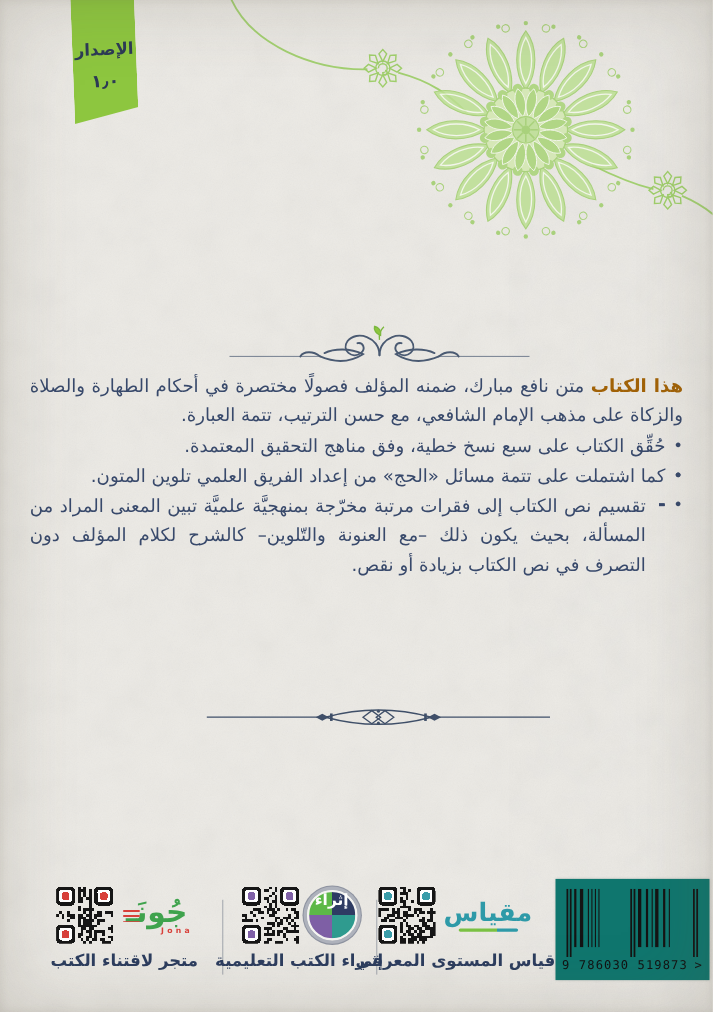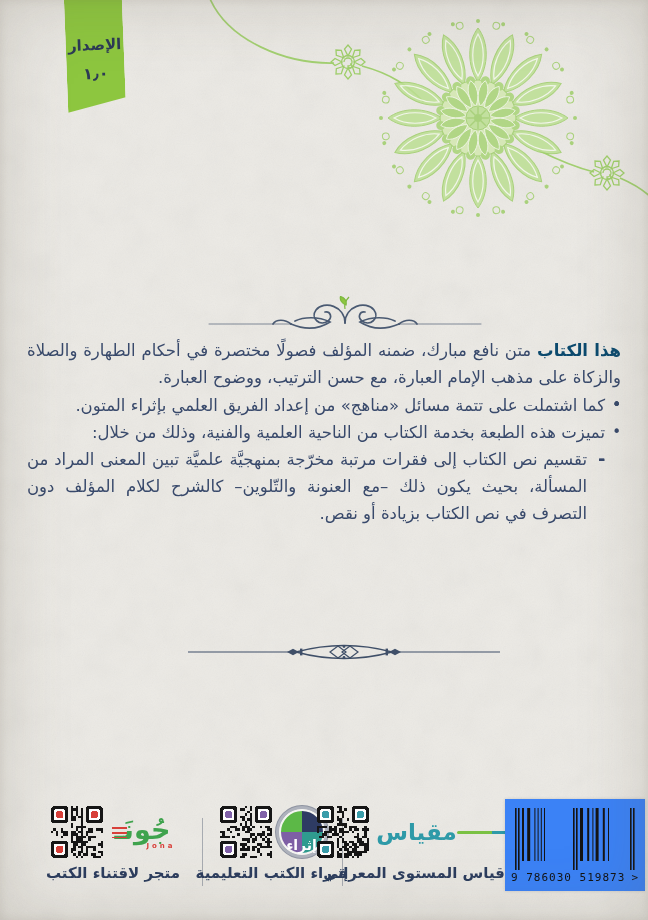--- a/index.html
+++ b/index.html
@@ -32,21 +32,21 @@
   #flourish  { position:absolute; left:205px; top:296px; width:280px; height:42px; }
   #endmark   { position:absolute; left:184px; top:638px; width:320px; height:28px; }
 
   
   .blurb {
     position:absolute; top:337px; right:27px; left:27px;
     direction:rtl; text-align:justify;
     color:#38496b; font-size:16.5px; line-height:27px;
   }
   .blurb .intro { margin-bottom:1px; }
-  .blurb b { color:#0c4a6e; }
+  .blurb b { color:#a16207; }
   .bullet { position:relative; padding-right:16px; }
   .bullet .marker{ position:absolute; right:0; top:0; font-size:15px; }
   .subbullet { position:relative; padding-right:34px; }
   .subbullet .marker{ position:absolute; right:16px; top:-1px; font-weight:bold; }
 
   
   .store { position:absolute; display:flex; flex-direction:column; align-items:center; }
   .store-row { display:flex; flex-direction:row; align-items:center; gap:7px; direction:ltr; }
   .store .caption { margin-top:6px; font-size:15px; font-weight:bold; color:#2c3d5e; white-space:nowrap;text-align:center; }
   .qr { width:52px; height:52px; }
@@ -55,30 +55,30 @@
   .jona-logo { position:relative; width:66px; text-align:center; direction:rtl; }
   .jona-word { font-size:27px; font-weight:bold; color:#3fa34d; line-height:30px; }
   .jona-bars { position:absolute; left:2px; top:12px; width:15px; height:11px;
     background:repeating-linear-gradient(#d8403a 0 2px, transparent 2px 5px); }
   .jona-latin { font-size:7px; letter-spacing:3px; color:#d8403a; font-weight:bold;
     text-align:right; margin-top:-3px; direction:ltr; }
 
   .ithra-logo { width:46px; height:46px; border-radius:50%;
     background:conic-gradient(#2e3b63 0 25%, #2f9b8f 25% 50%, #7e5fa5 50% 75%, #5cb847 75% 100%);
     border:2px solid #f4f4f1; box-shadow:0 0 0 3px #aeb2bc, 0 0 0 4px #8e93a0;
-    display:flex; align-items:flex-end; justify-content:center; }
+    display:flex; align-items:flex-start; justify-content:center; }
   .ithra-logo span { color:#ffffff; font-size:14px; font-weight:bold; }
 
-  .miqyas-logo { display:flex; flex-direction:row; align-items:center; }
+  .miqyas-logo { display:flex; flex-direction:column; align-items:center; }
   .miqyas-word { font-size:23px; font-weight:bold; color:#2e9aa8; line-height:26px; }
   .miqyas-underline { width:54px; height:3px; margin-top:1px; border-radius:2px;
     background:linear-gradient(to right, #7ac143 65%, #2e9aa8 65%); }
 
   .barcode-panel { position:absolute; left:505px; top:799px; width:140px; height:92px;
-    background:#3b82f6; box-shadow:0 0 3px rgba(0,0,0,.15);
+    background:#0f766e; box-shadow:0 0 3px rgba(0,0,0,.15);
     display:flex; flex-direction:column; align-items:center; padding-top:9px; }
   #barcode-svg { width:128px; height:62px; }
   .bc-digits { direction:ltr; display:flex; justify-content:space-between; width:132px;
     font-family:"DejaVu Sans Mono", monospace; font-size:11px; color:#111;
     padding:0 2px; margin-top:1px; letter-spacing:1px; }
 </style>
 </head>
 <body>
 
 <div class="page">
@@ -262,25 +262,25 @@
       <path d="M86,28 C80,23 71,23 68,28"></path>
       <path d="M194,28 C200,23 209,23 212,28"></path>
     </g>
     <g stroke="#7cb83f" fill="#8dc63f" stroke-width="1.2">
       <path d="M140,13 C139,8 141,4 144,1" fill="none"></path>
       <path d="M141,9 c-4,-1.5 -6.5,-5 -5.5,-8.5 c4,1 6.5,4.5 5.5,8.5 z"></path>
     </g>
   </svg>
 
   <div class="blurb">
-    <p class="intro"><b>هذا الكتاب</b><span> متن نافع مبارك، ضمنه المؤلف فصولًا مختصرة في أحكام الطهارة والصلاة والزكاة على مذهب الإمام العبارة، مع حسن الترتيب، ووضوح العبارة.</span></p>
+    <p class="intro"><b>هذا الكتاب</b><span> متن نافع مبارك، ضمنه المؤلف فصولًا مختصرة في أحكام الطهارة والصلاة والزكاة على مذهب الإمام الشافعي، مع حسن الترتيب، تتمة العبارة.</span></p>
+    <div class="bullet"><span class="marker">•</span><span>حُقِّق الكتاب على سبع نسخ خطية، وفق مناهج التحقيق المعتمدة.</span></div>
     <div class="bullet"><span class="marker">•</span></div>
+    <div class="bullet"><span class="marker">•</span><span>كما اشتملت على تتمة مسائل «الحج» من إعداد الفريق العلمي تلوين المتون.</span></div>
     <div class="bullet"><span class="marker">•</span></div>
-    <div class="bullet"><span class="marker">•</span><span>كما اشتملت على تتمة مسائل «مناهج» من إعداد الفريق العلمي بإثراء المتون.</span></div>
-    <div class="bullet"><span class="marker">•</span><span>تميزت هذه الطبعة بخدمة الكتاب من الناحية العلمية والفنية، وذلك من خلال:</span></div>
     <div class="subbullet"><span class="marker">-</span></div>
     <div class="subbullet"><span class="marker">-</span></div>
     <div class="subbullet"><span class="marker">-</span><span>تقسيم نص الكتاب إلى فقرات مرتبة مخرّجة بمنهجيَّة علميَّة تبين المعنى المراد من المسألة، بحيث يكون ذلك –مع العنونة والتّلوين– كالشرح لكلام المؤلف دون التصرف في نص الكتاب بزيادة أو نقص.</span></div>
   </div>
 
   <svg id="endmark" viewBox="0 0 320 28">
     <g stroke="#3f4f68" fill="none" stroke-width="1.2">
       <path d="M4,14 H114"></path>
       <path d="M206,14 H316"></path>
       <path d="M112,14 Q160,1 208,14 Q160,27 112,14 Z" stroke-width="1.4"></path>

